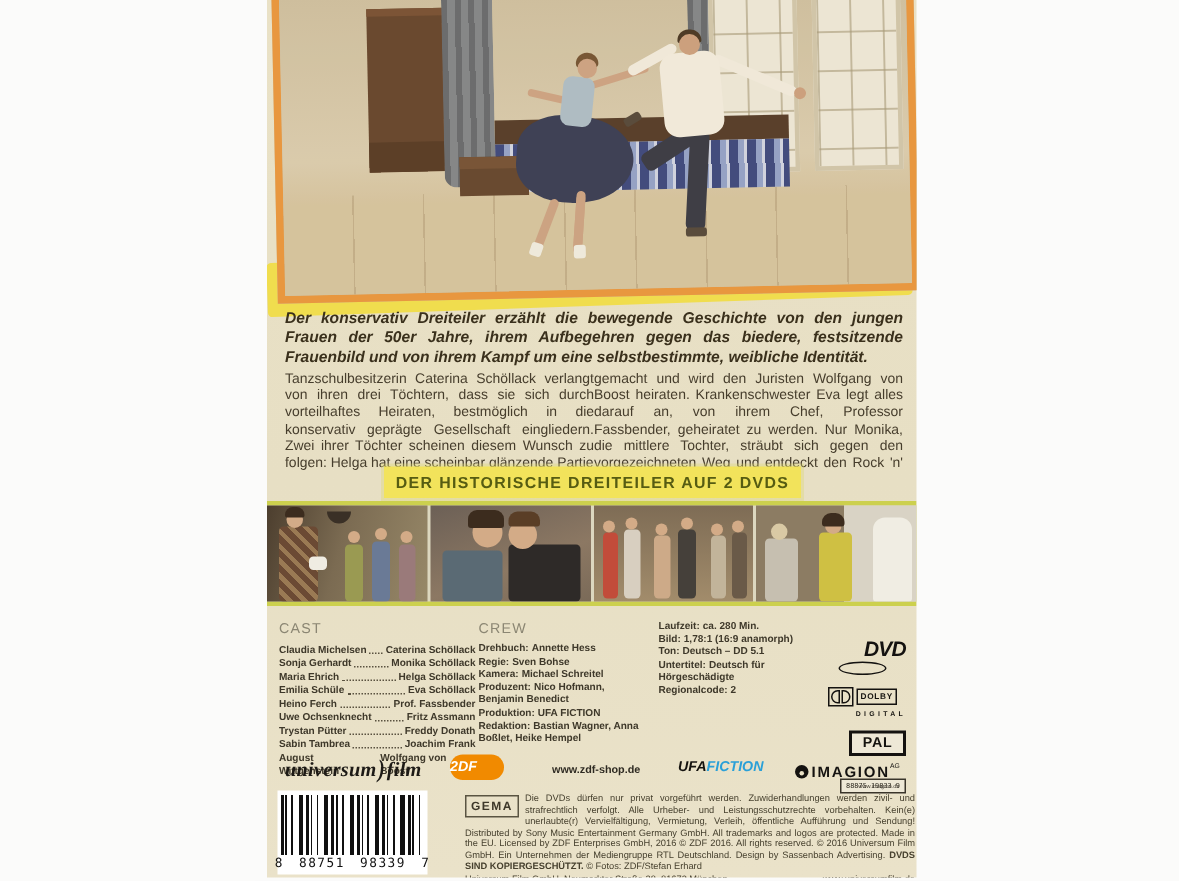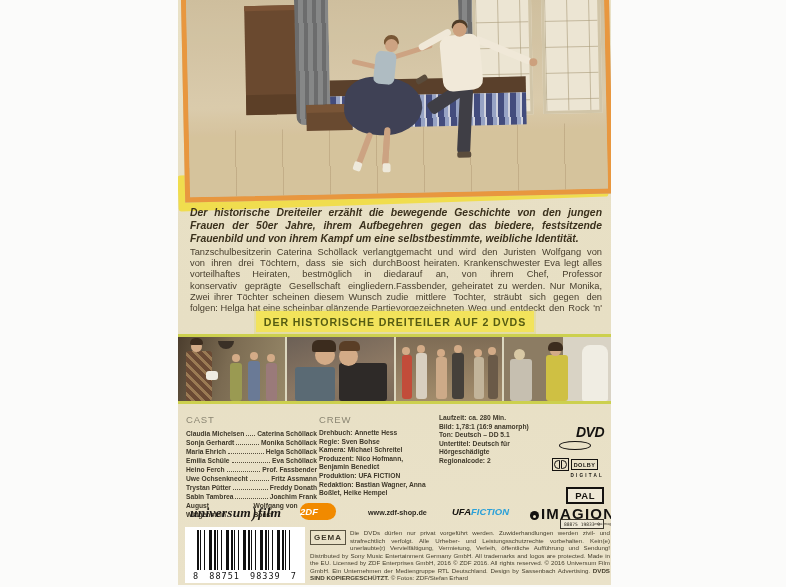--- a/index.html
+++ b/index.html
@@ -140,26 +140,26 @@
   .zdf{position:absolute;left:122px;top:1px;width:36px;height:17px;background:#f18a00;border-radius:9px;
        color:#ffffff;font-weight:bold;font-style:italic;text-align:left;line-height:17px;font-size:9.5px;}
   .shop{position:absolute;left:190px;top:6px;font-size:7.2px;font-weight:bold;color:#2e2a22;}
   .ufa{position:absolute;left:274px;top:4px;font-size:9.5px;font-weight:bold;font-style:italic;letter-spacing:0;}
   .ufa .u1{color:#15130f;}
   .ufa .u2{color:#2aa0d8;}
   .imagion{position:absolute;left:352px;top:3px;white-space:nowrap;}
   .im-dot{display:inline-block;width:9px;height:9px;background:#141210;border-radius:50%;
           vertical-align:-1px;margin-right:2px;position:relative;}
   .im-dot::after{content:"";position:absolute;left:3px;top:4px;width:3px;height:3px;background:#e9e1c6;border-radius:50%;}
-  .im-word{font-size:15px;font-weight:bold;letter-spacing:1.2px;color:#141210;}
+  .im-word{font-size:10px;font-weight:bold;letter-spacing:1.2px;color:#141210;}
   .im-ag{font-size:4.5px;vertical-align:super;color:#141210;}
   .im-url{display:block;font-size:3.8px;color:#4a443a;text-align:right;margin-top:-1px;}
 
   
-  .barcode-box{position:absolute;left:7px;top:527px;width:120px;height:56px;background:#ffffff;z-index:3;
+  .barcode-box{position:absolute;left:7px;top:527px;width:100px;height:56px;background:#ffffff;z-index:3;
                display:flex;flex-direction:column;align-items:center;justify-content:flex-end;padding-bottom:2px;box-sizing:border-box;}
   .bars{width:96px;height:40px;margin-top:3px;
         background:repeating-linear-gradient(90deg,#101010 0 2px,#ffffff 2px 3px,#101010 3px 4px,
                    #ffffff 4px 7px,#101010 7px 8px,#ffffff 8px 12px,#101010 12px 15px,#ffffff 15px 17px);}
   .bar-digits{font-size:8.5px;color:#111;margin-top:1px;letter-spacing:1px;word-spacing:4px;
               font-family:"DejaVu Sans Mono",monospace;width:112px;text-align:center;}
   .legal{position:absolute;left:132px;top:529px;width:300px;z-index:3;color:#47412f;}
   .gema{float:left;border:1px solid #5a5442;font-weight:bold;font-size:8px;letter-spacing:1px;
         padding:2px 3px;margin:1px 4px 1px 0;color:#3e382a;}
   .legal p{margin:0;font-size:6.2px;line-height:7.5px;text-align:justify;}
@@ -206,21 +206,21 @@
           <div class="part m-handR"></div>
           <div class="part m-armL"></div>
           <div class="part m-torso"></div>
           <div class="part m-hair"></div>
           <div class="part m-head"></div>
         </div>
         <div class="tint"></div>
       </div>
     </div>
 
-    <div class="intro">Der historische Dreiteiler erzählt die bewegende Geschichte von den jungen Frauen der 50er Jahre, ihrem Aufbegehren gegen das biedere, festsitzende Frauenbild und von ihrem Kampf um eine selbstbestimmte, weibliche Identität.</div>
+    <div class="intro">Der konservativ Dreiteiler erzählt die bewegende Geschichte von den jungen Frauen der 50er Jahre, ihrem Aufbegehren gegen das biedere, festsitzende Frauenbild und von ihrem Kampf um eine selbstbestimmte, weibliche Identität.</div>
     <div class="synopsis">
       <div class="syn-col">Tanzschulbesitzerin Caterina Schöllack verlangt von ihren drei Töchtern, dass sie sich durch vorteilhaftes Heiraten, bestmöglich in die konservativ geprägte Gesellschaft eingliedern. Zwei ihrer Töchter scheinen diesem Wunsch zu folgen: Helga hat eine scheinbar glänzende Partie</div>
       <div class="syn-col">gemacht und wird den Juristen Wolfgang von Boost heiraten. Krankenschwester Eva legt alles darauf an, von ihrem Chef, Professor Fassbender, geheiratet zu werden. Nur Monika, die mittlere Tochter, sträubt sich gegen den vorgezeichneten Weg und entdeckt den Rock 'n' Roll für sich …</div>
     </div>
 
     <div class="banner">DER HISTORISCHE DREITEILER AUF 2 DVDS</div>
 
     <div class="strip">
       <div class="strip-row">
         <div class="panel p1">

